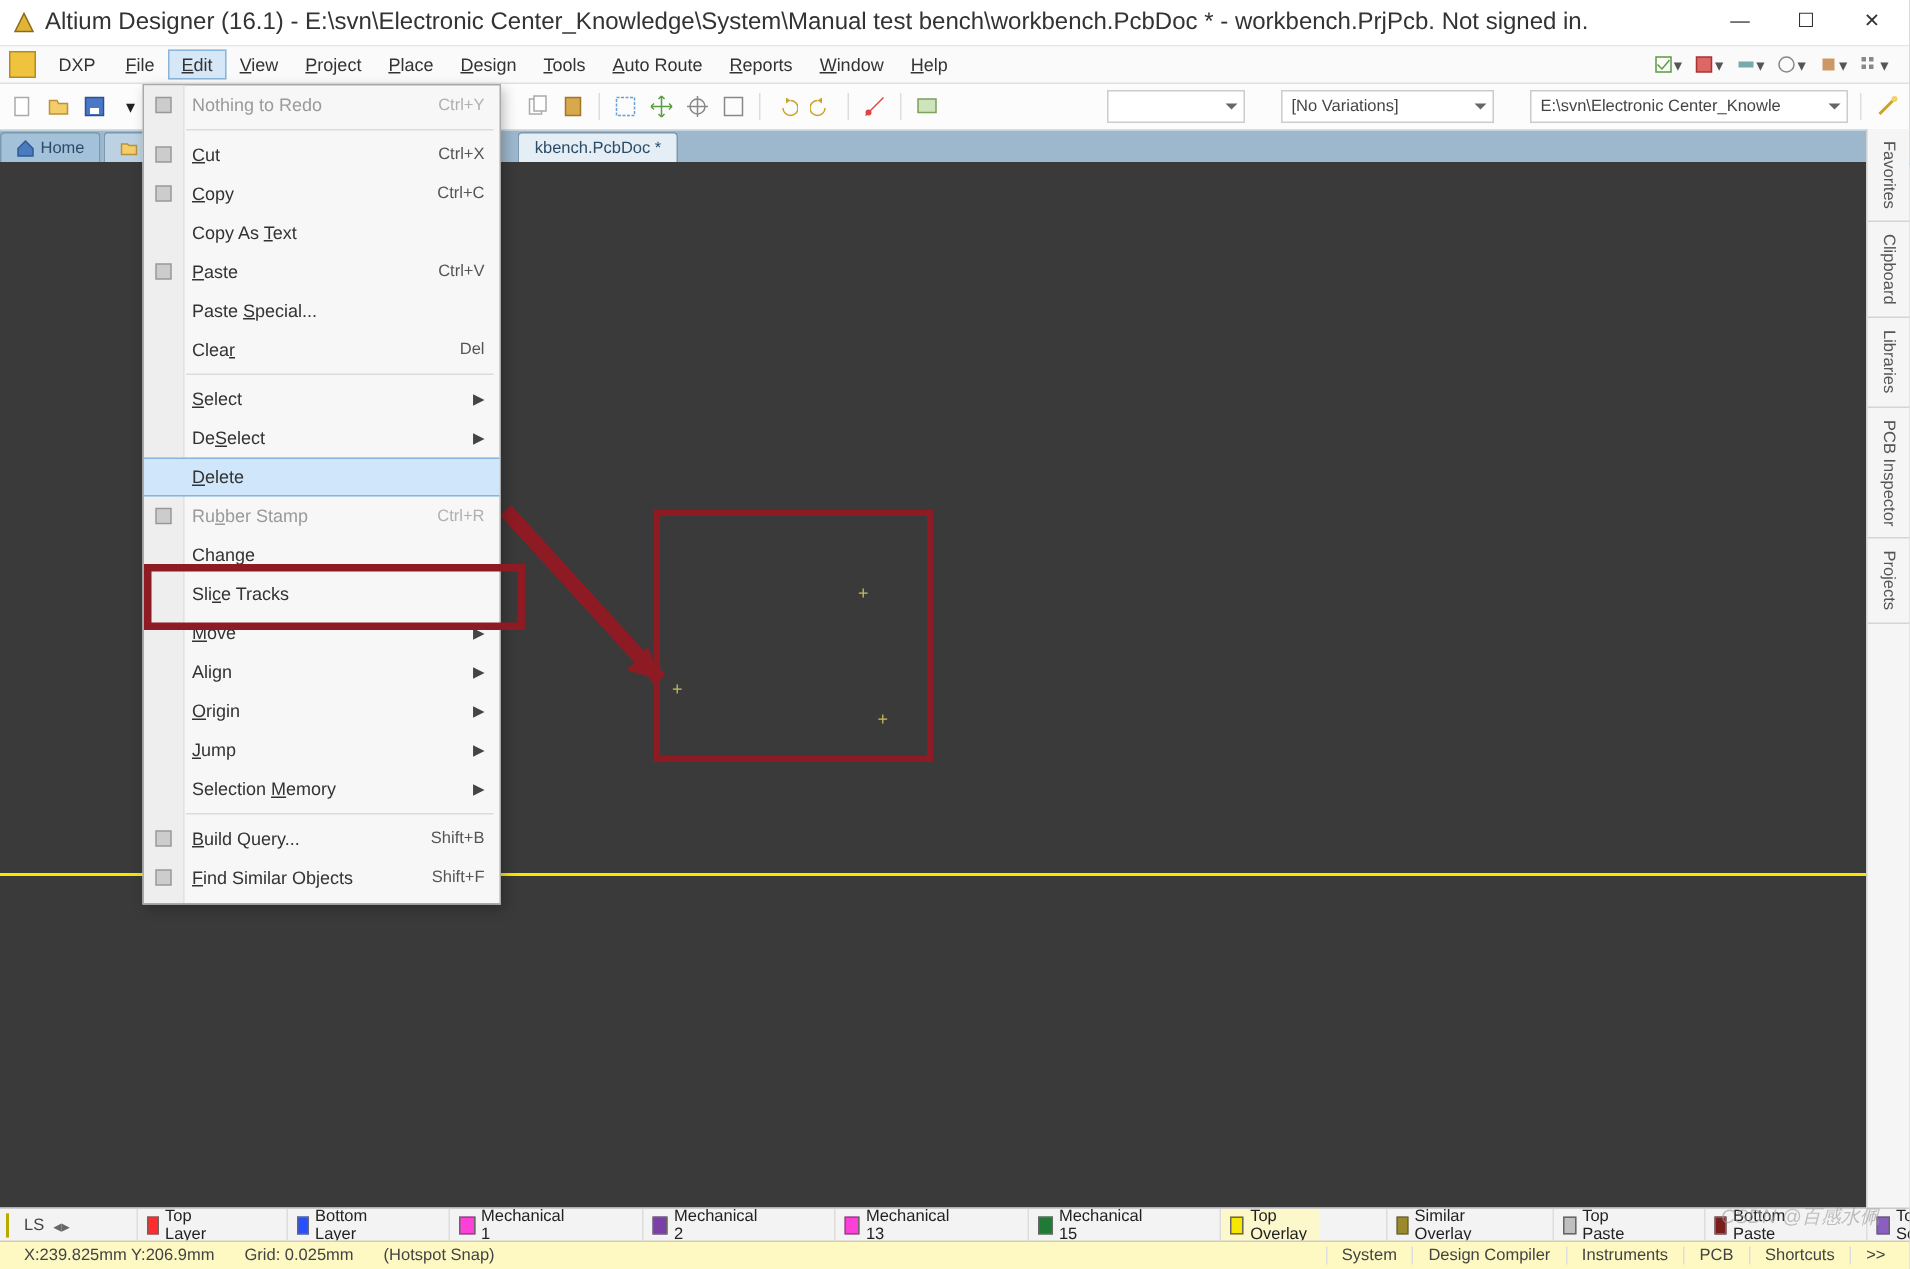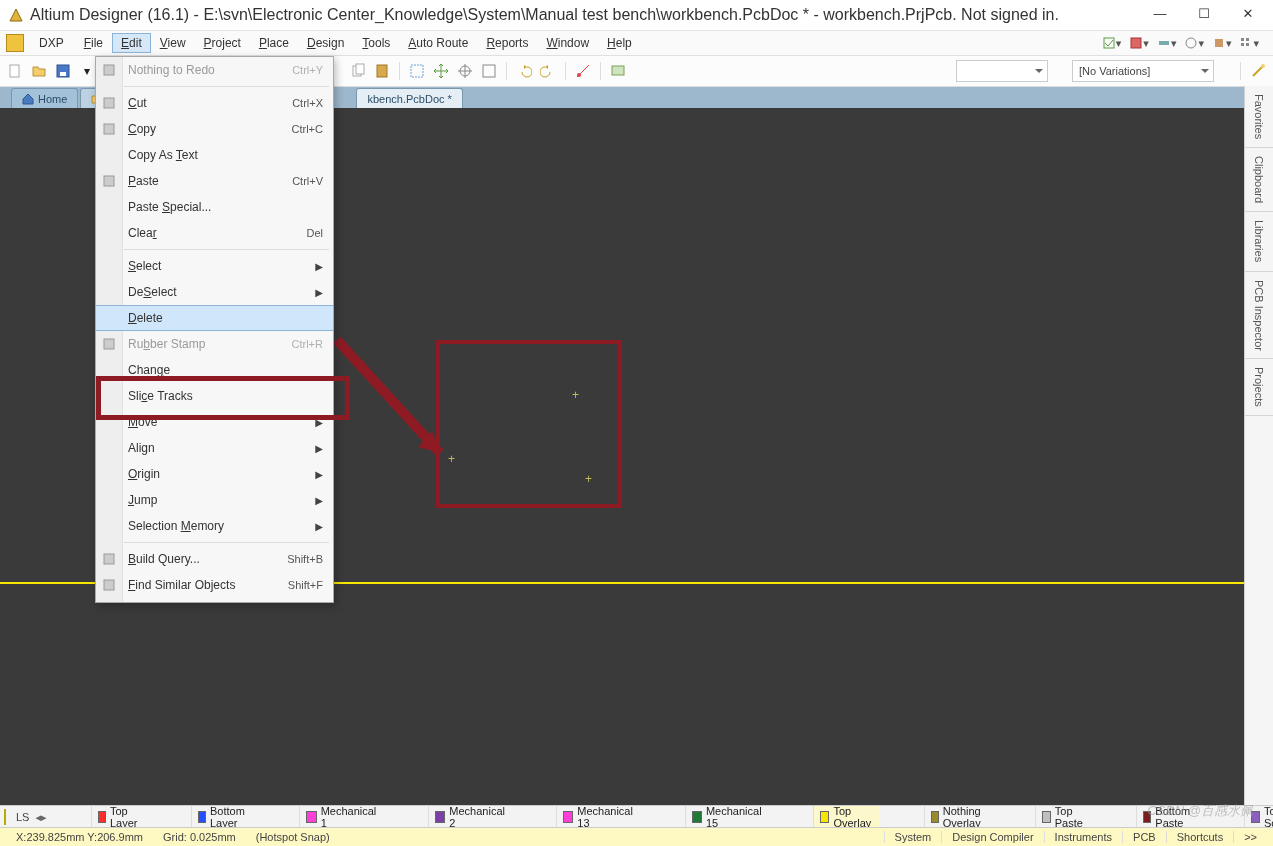--- a/index.html
+++ b/index.html
@@ -29,21 +29,21 @@
   .menubar .dd-icons svg { width:14px; height:14px; }
   .toolbar {
     height:30px; background:#fcfcfc; border-bottom:1px solid #dcdcdc;
     display:flex; align-items:center; padding:0 6px; gap:6px;
   }
   .tb-ic { width:18px; height:18px; display:flex; align-items:center; justify-content:center; }
   .tb-sep { width:1px; height:18px; background:#ddd; margin:0 2px; }
   .tb-combo { height:20px; background:#fff; border:1px solid #ccc; padding:0 14px 0 6px; min-width:60px; display:flex; align-items:center; position:relative; font-size:11px; color:#444;}
   .tb-combo::after { content:""; position:absolute; right:4px; top:8px; border:4px solid transparent; border-top-color:#666;}
   .tabbar {
-    height:22px; background:#9db7cc; display:flex; align-items:flex-end; padding:0 11px; gap:2px; border-bottom:1px solid #7a98ae;
+    height:22px; background:#9db7cc; display:flex; align-items:flex-end; padding:0 0; gap:2px; border-bottom:1px solid #7a98ae;
   }
   .tab {
     height:20px; padding:0 10px; background:#bcd2e2; border:1px solid #7a98ae; border-bottom:none;
     border-radius:3px 3px 0 0; display:flex; align-items:center; font-size:11px; color:#2a4c68; gap:4px;
   }
   .tab.home { background:#a3c1d9;}
   .tab.active { background:#e6eef5;}
   .tab .ic { width:12px; height:12px; }
   .editor-area { position:absolute; left:0; top:108px; right:28px; bottom:40px; background:#3a3a3a; }
   .vpanel-strip { position:absolute; right:0; top:86px; width:28px; bottom:40px; background:#f5f5f5; border-left:1px solid #d0d0d0; }
@@ -218,20 +218,23 @@
         <rect x="2" y="3" width="12" height="9" fill="#cfe3bc" stroke="#7aa25a"></rect>
       </svg>
     </span>
   <span class="spacer" style="flex:1"></span>
   <div class="tb-combo" style="min-width:70px"></div>
   <span style="width:12px"></span>
   <div class="tb-combo" style="min-width:120px">
       <span>[No Variations]</span>
     </div>
   <span style="width:12px"></span>
+  <div class="tb-combo" style="min-width:190px">
+      <span>E:\svn\Electronic Center_Knowle</span>
+    </div>
   <span class="tb-sep"></span>
   <span class="tb-ic">
       <svg width="16" height="16">
         <path d="M3 13L13 3" stroke="#c9a227" stroke-width="2"></path>
         <circle cx="13" cy="3" r="2" fill="#f2d36b"></circle>
       </svg>
     </span>
 </div>
 
 <div class="tabbar">
@@ -433,21 +436,21 @@
       <div class="lb-item">
         <span class="sq" style="background: rgb(31, 122, 54);"></span>
         <span>Mechanical 15</span>
       </div>
       <div class="lb-item active">
         <span class="sq" style="background: rgb(246, 230, 0);"></span>
         <span>Top Overlay</span>
       </div>
       <div class="lb-item">
         <span class="sq" style="background: rgb(154, 138, 43);"></span>
-        <span>Nothing Overlay</span>
+        <span>Similar Overlay</span>
       </div>
       <div class="lb-item">
         <span class="sq" style="background: rgb(191, 191, 191);"></span>
         <span>Top Paste</span>
       </div>
       <div class="lb-item">
         <span class="sq" style="background: rgb(122, 29, 29);"></span>
         <span>Bottom Paste</span>
       </div>
       <div class="lb-item">

